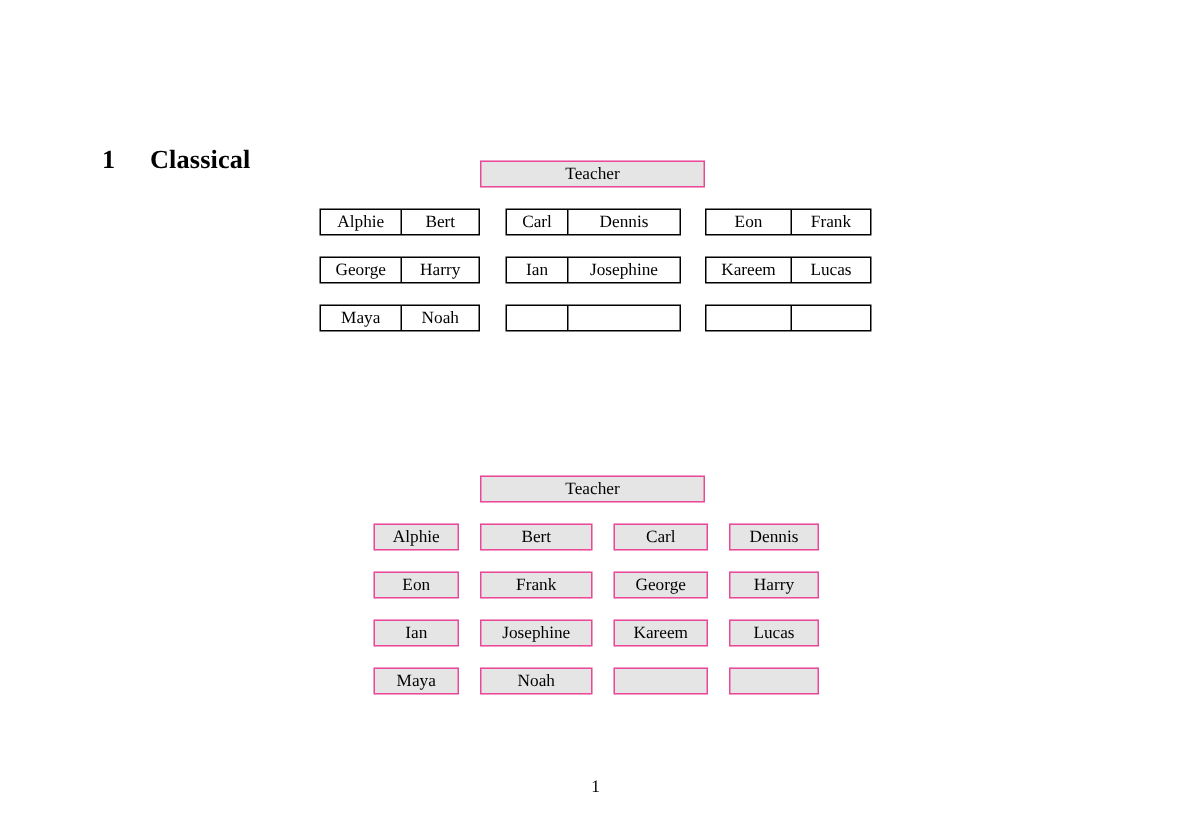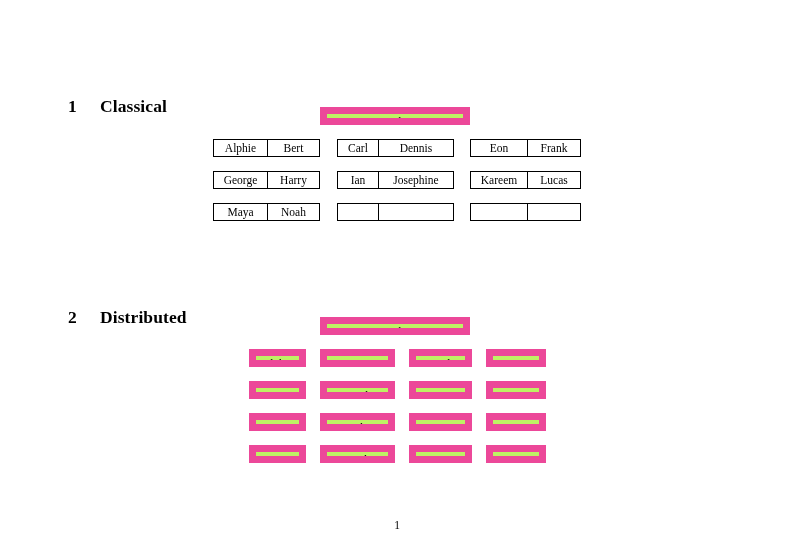--- a/index.html
+++ b/index.html
@@ -39,22 +39,22 @@
   .section-heading .sec-title {
     display: inline-block;
   }
   #heading-classical { top: 64px; }
   #heading-distributed { top: 275px; }
 
   
   .tbox {
     position: absolute;
     box-sizing: border-box;
-    border: 7px solid #ec4899;
-    background: #bef264;
+    border: 1px solid #ec4899;
+    background: #e5e5e5;
     height: 18px;
     line-height: 16px;
     font-size: 11.5px;
     text-align: center;
     white-space: nowrap;
     overflow: hidden;
   }
 
   
   .teacher-box {
@@ -167,23 +167,20 @@
   </div>
   <div class="group-box cg-col3 cg-row2">
     <span class="cell left">Kareem</span>
     <span class="cell right">Lucas</span>
   </div>
   <div class="group-box cg-col3 cg-row3">
     <span class="cell left"></span>
     <span class="cell right"></span>
   </div>
 
-  <div class="section-heading" id="heading-distributed">
-    <span class="sec-num">2</span><span class="sec-title">Distributed</span>
-  </div>
 
   <div class="tbox teacher-box" id="teacher-distributed">Teacher</div>
 
   <div class="tbox d-col1 d-row1">Alphie</div>
   <div class="tbox d-col2 d-row1">Bert</div>
   <div class="tbox d-col3 d-row1">Carl</div>
   <div class="tbox d-col4 d-row1">Dennis</div>
 
   <div class="tbox d-col1 d-row2">Eon</div>
   <div class="tbox d-col2 d-row2">Frank</div>

